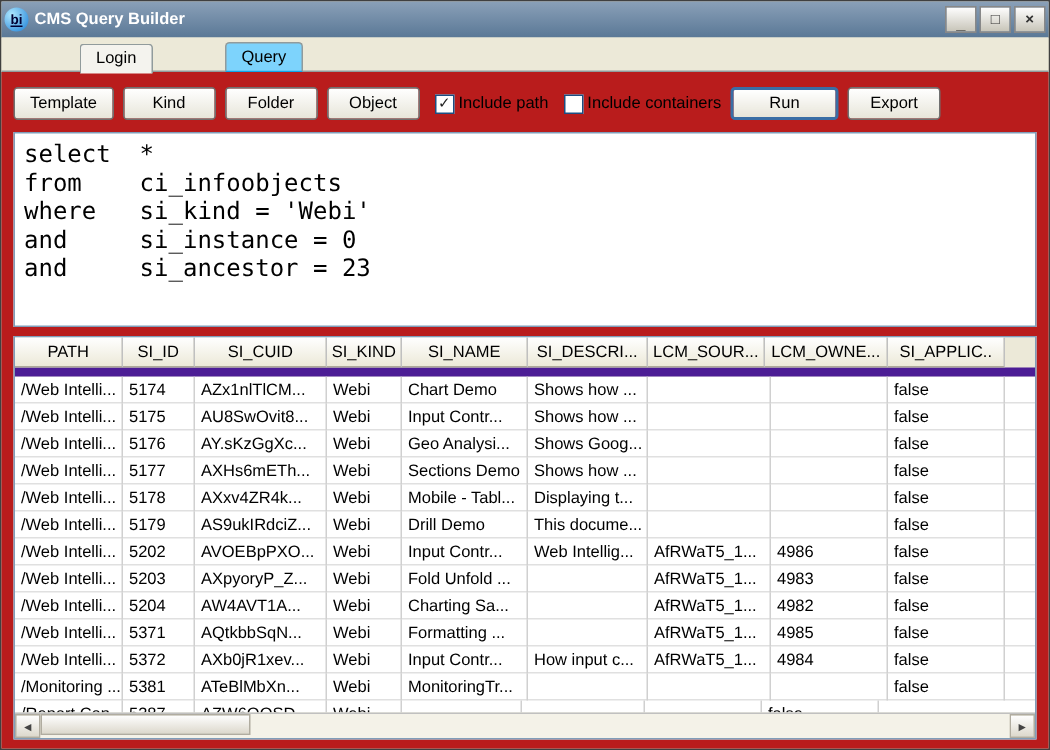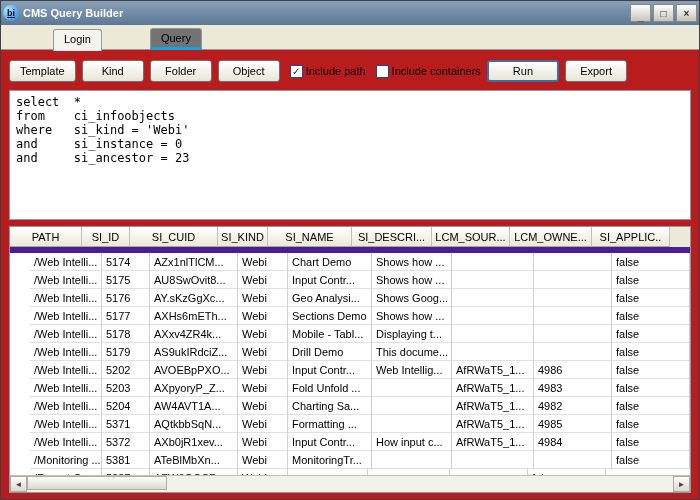--- a/index.html
+++ b/index.html
@@ -10,38 +10,38 @@
 .titlebar { background: linear-gradient(to bottom, #5a7fa6 0%, #3c6189 100%); }
 .titlebar { background: #7a92ac; background: linear-gradient(to bottom, #8aa0b8 0%, #5a7896 100%); }
 .title-icon { width: 16px; height: 16px; background: radial-gradient(circle at 30% 30%, #aee8ff, #1b7ed6); border-radius: 50%; margin-right: 4px; font-size:9px; color:#003; display:flex; align-items:center; justify-content:center;text-decoration:underline; }
 .title-text { flex: 1; }
 .title-btns { display: flex; gap: 2px; }
 .title-btn { width: 21px; height: 18px; background: linear-gradient(to bottom, #fefefe, #c7c4b8); border: 1px solid #888; font-family: Arial; font-size: 10px; font-weight: bold; display: flex; align-items: center; justify-content: center; color: #333; cursor: default; }
 .title-btn.close { }
 
 .tabs { display: flex; padding: 2px 4px 0 4px; border-bottom: 1px solid #919b9c; background:#ece9d8; }
 .tab { padding: 3px 10px; border: 1px solid #919b9c; border-bottom: none; background: #ece9d8; margin-right: 0px; border-top-left-radius: 3px; border-top-right-radius: 3px; position: relative; top: 1px; cursor: default; margin-left: 48px; }
-.tab.active { background: #737373; top: 1px; z-index: 2; border-bottom: 3px solid #0ea5e9; }
+.tab.active { background: #7dd3fc; top: 1px; z-index: 2; border-bottom: 1px solid #0ea5e9; }
 .tab.inactive { background: #f4f3ee; top:2px; font-size:11px; }
 
 .content { flex:1; background:#b91c1c; padding:6px 8px; display:flex; flex-direction:column; overflow:hidden; }
 
 .toolbar { display:flex; align-items:center; gap:6px; padding:4px 0 8px 0; flex-wrap: nowrap; }
 .tbtn { min-width:62px; height:22px; padding:0 10px; background:linear-gradient(to bottom,#ffffff,#e7e5d9); border:1px solid #707070; border-radius:3px; display:flex; align-items:center; justify-content:center; cursor:default; }
 .tbtn.focused { border:2px solid #3a6ea5; padding:0 24px; }
 .chk-group { display:flex; align-items:center; gap:3px; margin-left:4px; }
 .chk { width:13px; height:13px; border:1px solid #1c4e82; background:#fff; display:flex; align-items:center; justify-content:center; font-size:10px; color:#222; }
 
-.sql-area { background:#fff; border:1px solid #7f9db9; height:130px; padding:4px 6px; font-family: "Lucida Console", monospace; font-size:12px; white-space:pre; overflow:auto; margin-bottom:6px; }
+.sql-area { background:#fff; border:1px solid #7f9db9; height:130px; padding:4px 6px; font-family: "Lucida Console", monospace; font-size:16px; white-space:pre; overflow:auto; margin-bottom:6px; }
 
 .table-wrap { flex:1; border:1px solid #7f9db9; background:#fff; overflow:hidden; position:relative; display:flex; flex-direction:column; }
 .table-header { display:flex; background:#ece9d8; border-bottom:6px solid #4c1d95; }
 .th, .td { border-right:1px solid #c0c0c0; padding:2px 4px; height:20px; overflow:hidden; white-space:nowrap; text-overflow:clip; display:flex; align-items:center; }
 .th { background:linear-gradient(to bottom,#ffffff,#ece9d8); border-bottom:1px solid #aca899; font-weight:normal; justify-content:center; }
-.table-body { flex:1; overflow:hidden;margin-left:20px; }
+.table-body { flex:1; overflow:hidden; }
 .tr { display:flex; border-bottom:1px solid #e0e0e0; height:18px; }
 .tr .td { height:18px; border-right:1px solid #d0d0d0; }
 
 .c0{width:72px} .c1{width:48px} .c2{width:88px} .c3{width:50px} .c4{width:84px} .c5{width:80px} .c6{width:82px} .c7{width:78px} .c8{width:78px}
 
 .hscroll { height:17px; background:#ece9d8; border-top:1px solid #c0c0c0; position:relative; display:flex; }
 .sb-btn { width:17px; height:16px; background:linear-gradient(to bottom,#fefefe,#dcd8cc); border:1px solid #b0aca0; display:flex; align-items:center; justify-content:center; font-size:8px; color:#444;}
 .sb-track { flex:1; background:#f4f2e8; position:relative; }
 .sb-thumb { position:absolute; left:0; top:0; height:14px; width:140px; background:linear-gradient(to bottom,#fefefe,#dcd8cc); border:1px solid #b0aca0; }
 </style>

